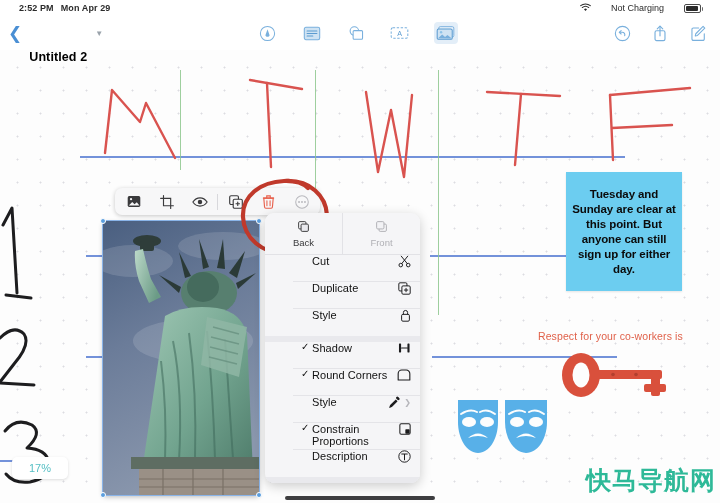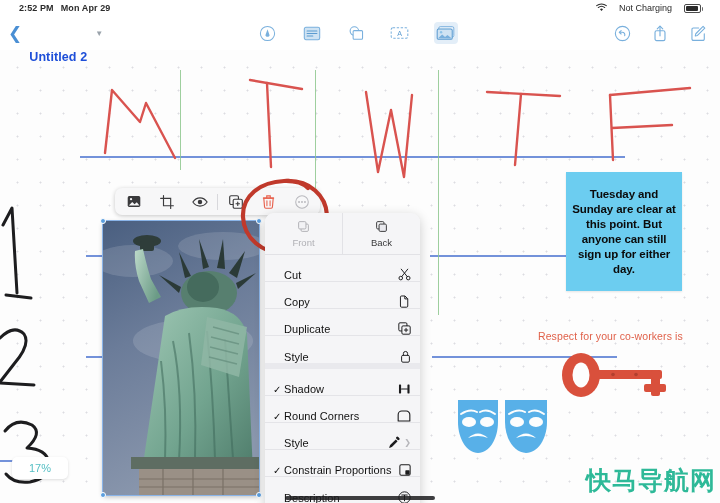--- a/index.html
+++ b/index.html
@@ -12,37 +12,37 @@
   #app { position:absolute; inset:0; background:#ffffff; overflow:hidden; }
 
   
   .statusbar {
     position:absolute; top:0; left:0; width:720px; height:16px;
     display:flex; align-items:center; justify-content:space-between;
     padding:0 19px; font-size:9px; color:#2b2b2b; z-index:60;
     background:#ffffff;
   }
   .sb-left { display:flex; align-items:center; gap:7px; font-weight:600; letter-spacing:.1px;}
-  .sb-right { display:flex; align-items:center; gap:12px; font-weight:500;}
+  .sb-right { display:flex; align-items:center; gap:20px; font-weight:500;}
   .battery {
     width:17px; height:9px; border:1px solid #4a4a4a; border-radius:2px;
     position:relative; display:inline-block;
   }
   .battery::after{content:"";position:absolute;right:-3px;top:2.5px;width:1.5px;height:4px;background:#6b6b6b;border-radius:0 1px 1px 0;}
   .battery span{position:absolute;left:1px;top:1px;bottom:1px;width:12px;background:#2b2b2b;border-radius:1px;display:block;}
 
   
   .navbar{
     position:absolute; top:16px; left:0; width:720px; height:34px;
     background:#ffffff; display:flex; align-items:center; z-index:55;
     border-bottom:0px solid #e6e6e6;
   }
   .nav-left{display:flex;align-items:center;gap:7px;padding-left:8px;}
   .chev-back{color:#4a8fd4;font-size:17px;line-height:1;font-weight:300;}
-  .doc-title{font-size:12.5px;font-weight:700;color:#1d4ed8;letter-spacing:.1px;margin-top:47px;}
+  .doc-title{font-size:12.5px;font-weight:700;color:#000000;letter-spacing:.1px;margin-top:47px;}
   .doc-caret{color:#9aa3ab;font-size:8px;margin-left:1px;}
   .nav-center{flex:1;display:flex;align-items:center;justify-content:center;gap:24px;}
   .nav-right{display:flex;align-items:center;gap:18px;padding-right:12px;}
   .tb-ico{width:20px;height:20px;display:flex;align-items:center;justify-content:center;color:#64a6db;}
   .tb-ico svg{display:block;}
   .tb-ico.active{background:#e3eef8;border-radius:4px;width:24px;height:22px;}
 
   
   .canvas{
     position:absolute; top:50px; left:0; width:720px; height:453px;
@@ -109,23 +109,23 @@
     box-shadow:0 3px 12px rgba(0,0,0,.20); z-index:50;
     font-size:11px; color:#111;
   }
   .ctx-seg{display:flex;height:42px;border-bottom:1px solid #e2e2e6;background:#f5f5f7;}
   .ctx-seg-item{flex:1;display:flex;flex-direction:column;align-items:center;justify-content:center;gap:2px;}
   .ctx-seg-item + .ctx-seg-item{border-left:1px solid #e2e2e6;}
   .ctx-seg-item .lbl{font-size:9.5px;color:#3a3a3c;}
   .ctx-seg-item.dim .lbl{color:#b0b0b5;}
   .ctx-group{border-bottom:6px solid #e9e9ed;}
   .ctx-item{
-    height:27px; display:flex; align-items:flex-end;
+    height:27px; display:flex; align-items:flex-start;
     padding:0 9px 0 8px; border-bottom:1px solid #e4e4e8;
-    background:#f5f5f7; position:relative;
+    background:#f5f5f7; position:relative;margin-left:28px;
   }
   .ctx-item:last-child{border-bottom:none;}
   .ctx-check{width:11px;font-size:10px;color:#111;line-height:1;}
   .ctx-label{flex:1;font-size:11px;color:#111;letter-spacing:.05px;}
   .ctx-right{display:flex;align-items:center;gap:3px;color:#1c1c1e;}
   .ctx-chev{color:#b6b6bb;font-size:8px;}
 
   
   .zoompill{
     position:absolute; left:12px; bottom:24px; width:56px;height:22px;
@@ -437,64 +437,54 @@
           </svg>
       </span>
     </div>
 
     <svg class="redcircle" viewBox="0 0 90 78">
       <path d="M46 3 C70 2 86 18 87 37 C88 58 71 74 46 75 C22 76 4 60 3 39 C2 18 20 4 44 3 C56 2.6 64 6 68 10" fill="none" stroke="#c0392b" stroke-width="4.2" stroke-linecap="round"></path>
     </svg>
 
     <div class="ctxmenu">
       <div class="ctx-seg">
+        <div class="ctx-seg-item">
+          <span>
+            <svg width="13" height="13" viewBox="0 0 16 16">
+                <rect x="2" y="2" width="9" height="9" rx="1.4" fill="none" stroke="#3a3a3c" stroke-width="1.2"></rect>
+                <rect x="5" y="5" width="9" height="9" rx="1.4" fill="#e9e9ee" stroke="#3a3a3c" stroke-width="1.2"></rect>
+              </svg>
+          </span>
+          <span class="lbl">Back</span>
+        </div>
         <div class="ctx-seg-item dim">
           <span>
             <svg width="13" height="13" viewBox="0 0 16 16">
                 <rect x="5" y="5" width="9" height="9" rx="1.4" fill="none" stroke="#b0b0b5" stroke-width="1.2"></rect>
                 <rect x="2" y="2" width="9" height="9" rx="1.4" fill="#f2f2f5" stroke="#b0b0b5" stroke-width="1.2"></rect>
               </svg>
           </span>
           <span class="lbl">Front</span>
         </div>
-        <div class="ctx-seg-item">
-          <span>
-            <svg width="13" height="13" viewBox="0 0 16 16">
-                <rect x="2" y="2" width="9" height="9" rx="1.4" fill="none" stroke="#3a3a3c" stroke-width="1.2"></rect>
-                <rect x="5" y="5" width="9" height="9" rx="1.4" fill="#e9e9ee" stroke="#3a3a3c" stroke-width="1.2"></rect>
-              </svg>
-          </span>
-          <span class="lbl">Back</span>
-        </div>
       </div>
 
       <div class="ctx-group">
         <div class="ctx-item">
           <span class="ctx-check"></span>
           <span class="ctx-label">Cut</span>
           <span class="ctx-right">
             <svg width="13" height="13" viewBox="0 0 16 16">
                 <circle cx="3.4" cy="12.4" r="2.2" fill="none" stroke="#1c1c1e" stroke-width="1.2"></circle>
                 <circle cx="12.6" cy="12.4" r="2.2" fill="none" stroke="#1c1c1e" stroke-width="1.2"></circle>
                 <path d="M4.6 10.6L12 1.4M11.4 10.6L4 1.4" stroke="#1c1c1e" stroke-width="1.2" stroke-linecap="round"></path>
               </svg>
           </span>
         </div>
         <div class="ctx-item">
           <span class="ctx-check"></span>
-          <span class="ctx-label">Copy</span>
-          <span class="ctx-right">
-            <svg width="13" height="13" viewBox="0 0 16 16">
-                <path d="M4.4 1.2h4.2l3.4 3.4v9a1.4 1.4 0 0 1-1.4 1.4H4.4A1.4 1.4 0 0 1 3 13.6V2.6a1.4 1.4 0 0 1 1.4-1.4z" fill="none" stroke="#1c1c1e" stroke-width="1.2"></path>
-                <path d="M8.4 1.3v3.5h3.5" fill="none" stroke="#1c1c1e" stroke-width="1.2"></path>
-              </svg>
-          </span>
-        </div>
-        <div class="ctx-item">
-          <span class="ctx-check"></span>
           <span class="ctx-label">Duplicate</span>
           <span class="ctx-right">
             <svg width="13" height="13" viewBox="0 0 16 16">
                 <rect x="1" y="1" width="10" height="10" rx="1.4" fill="none" stroke="#1c1c1e" stroke-width="1.2"></rect>
                 <rect x="4.8" y="4.8" width="10.2" height="10.2" rx="1.4" fill="#f5f5f7" stroke="#1c1c1e" stroke-width="1.2"></rect>
                 <path d="M9.9 7.8v4.2M7.8 9.9h4.2" stroke="#1c1c1e" stroke-width="1.2" stroke-linecap="round"></path>
               </svg>
           </span>
         </div>
         <div class="ctx-item">

